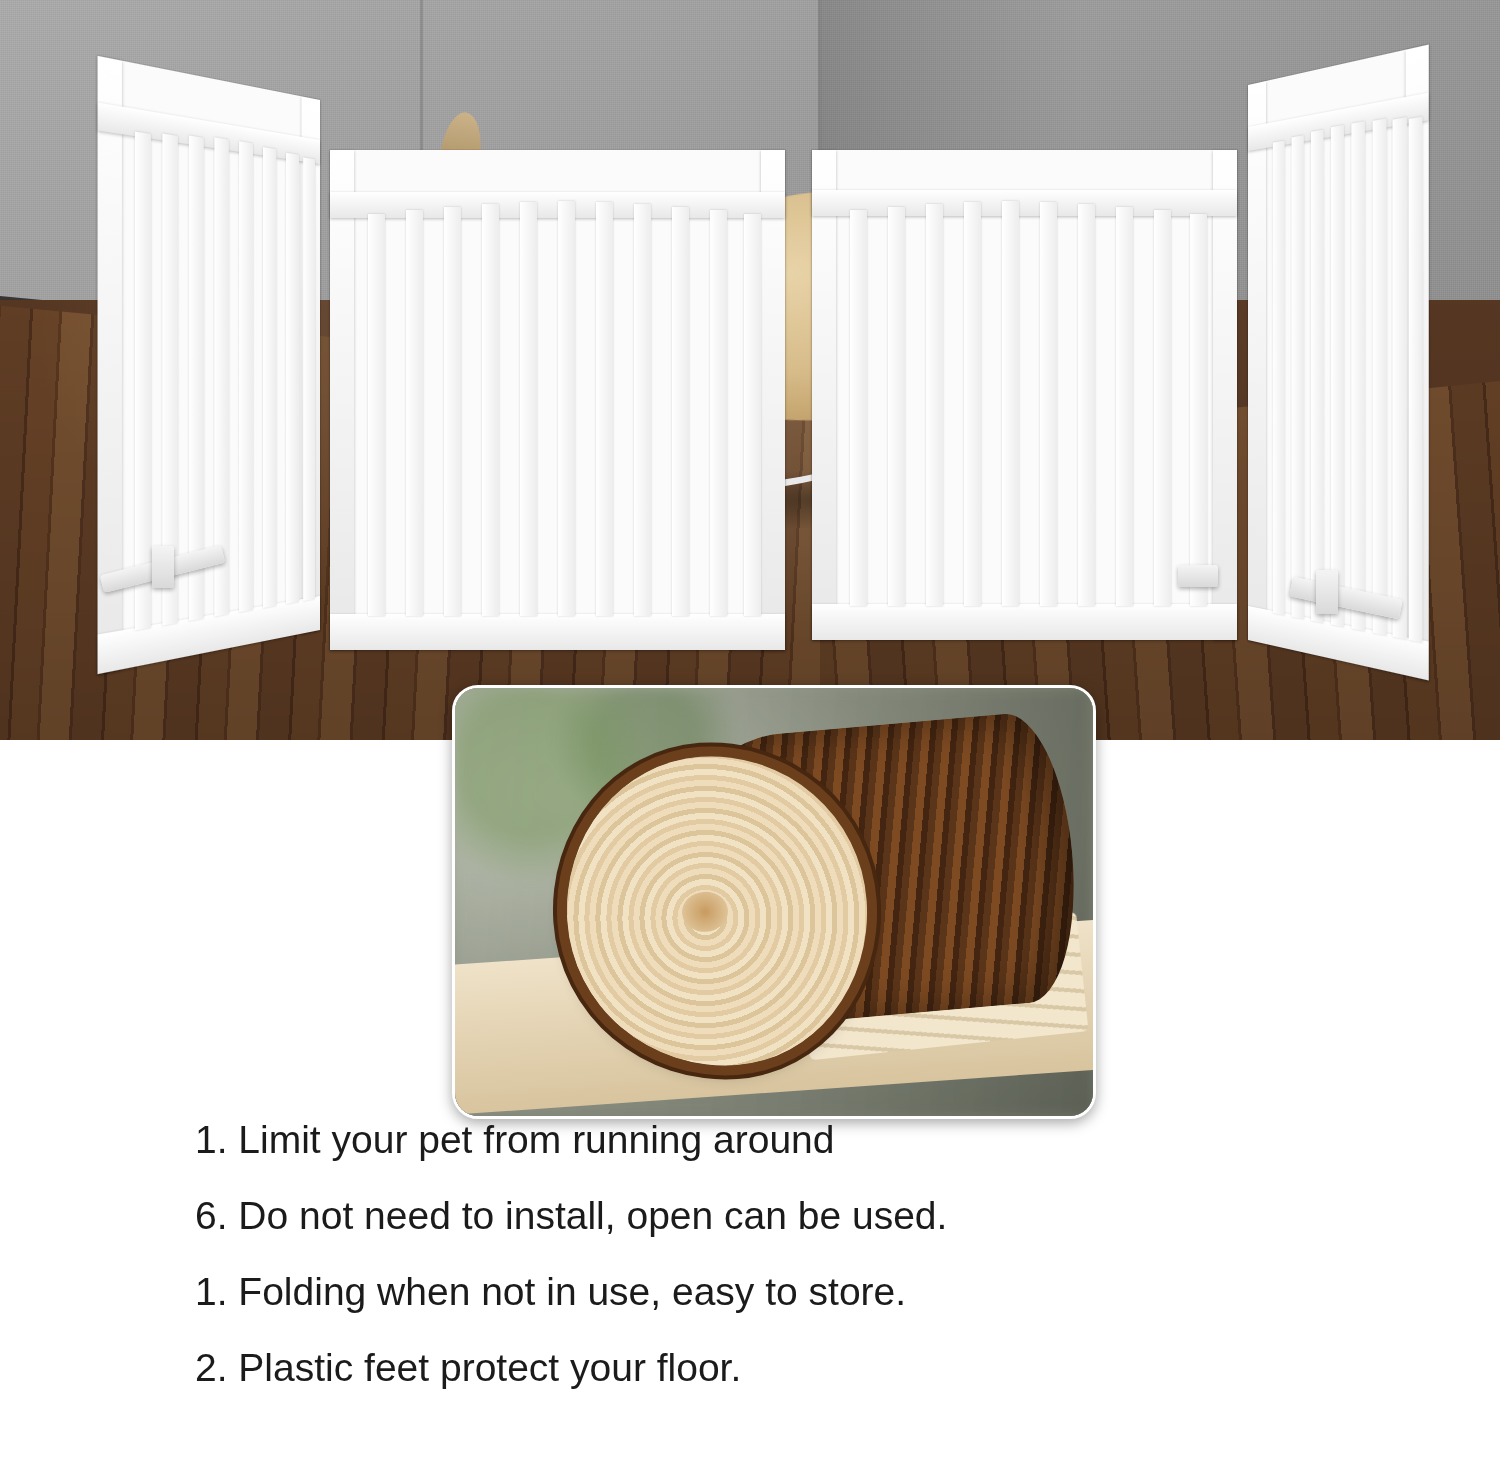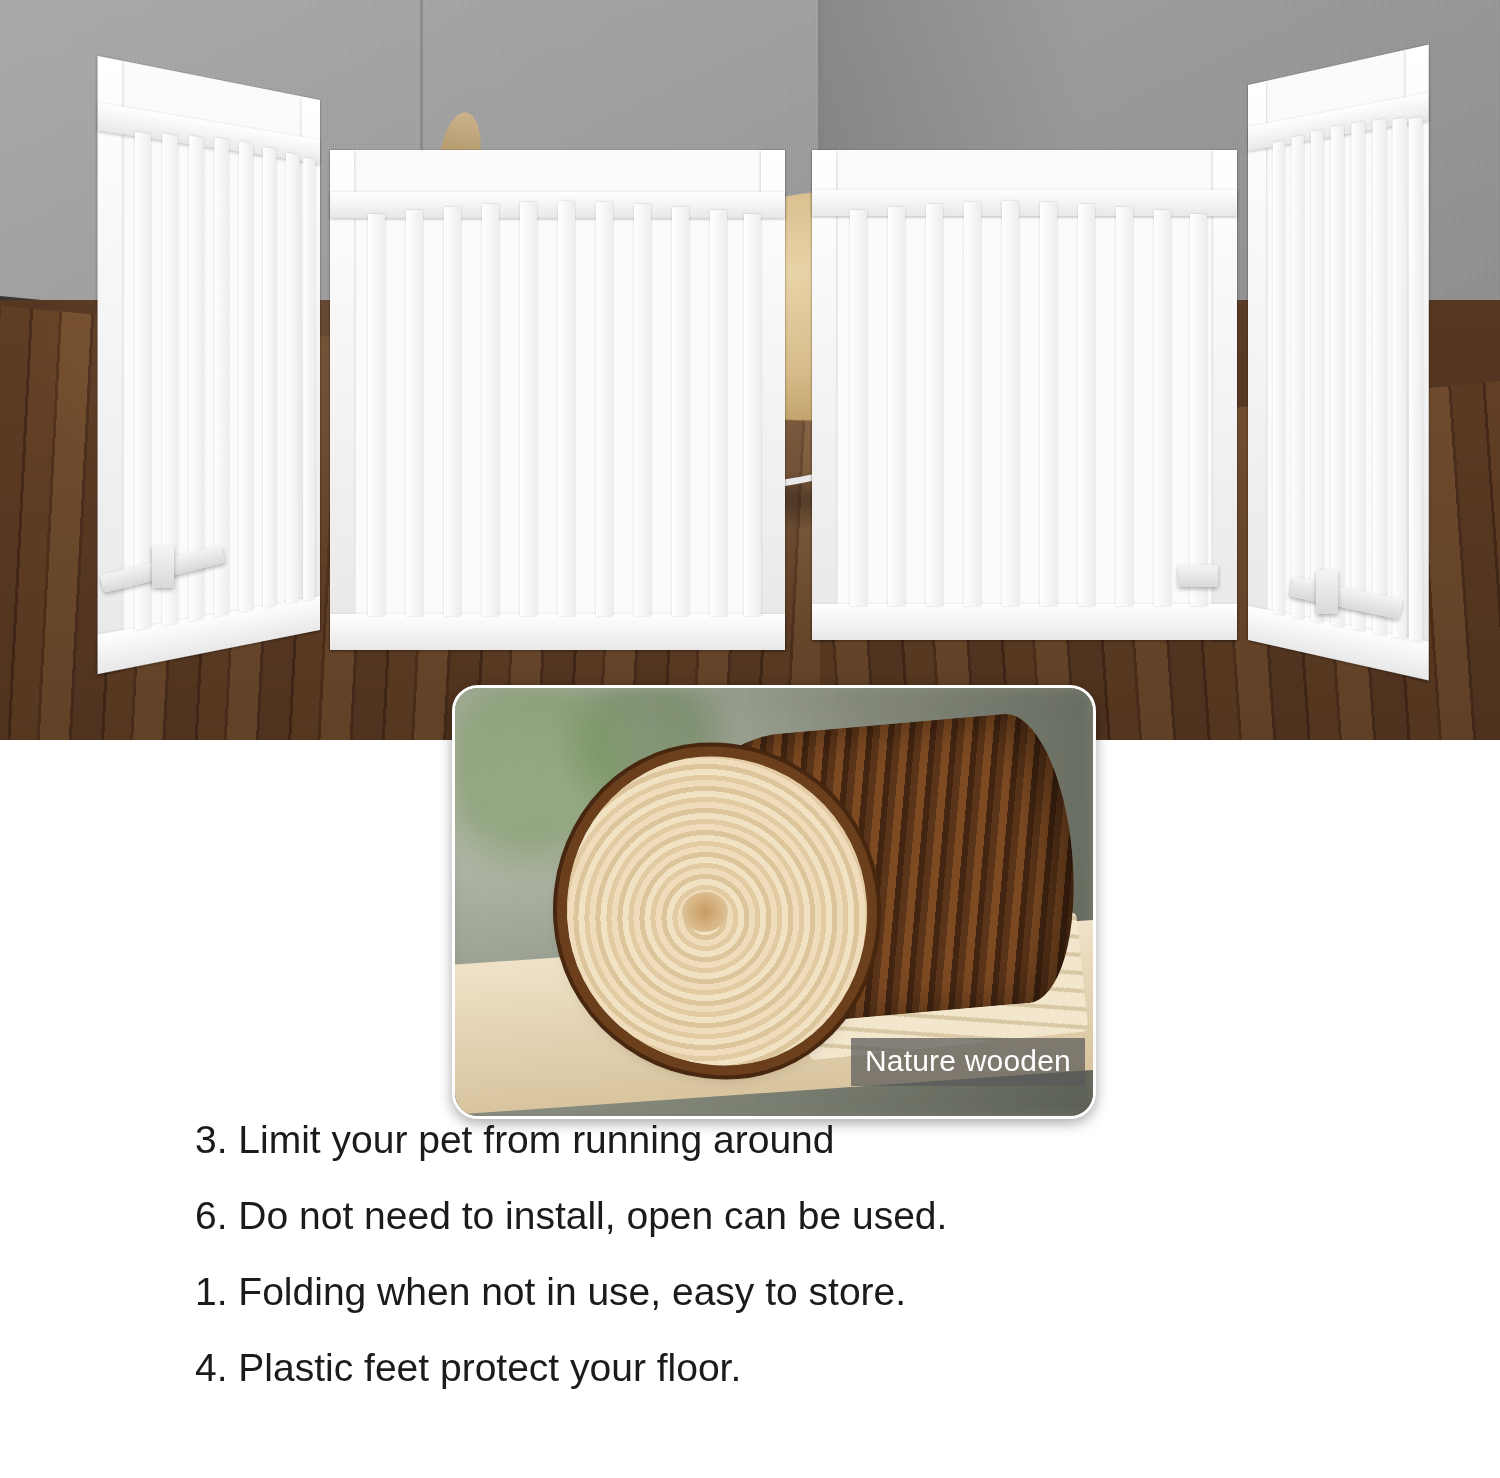--- a/index.html
+++ b/index.html
@@ -464,21 +464,20 @@
 
 <div class="inset">
   <div class="inset-bg"></div>
   <div class="inset-bg-blur"></div>
   <div class="inset-table"></div>
   <div class="inset-dowels"></div>
   <div class="log-bark"></div>
   <div class="log-face">
     <div class="log-core"></div>
   </div>
-  <div class="inset-caption">Nature wooden</div>
 </div>
 
 <div class="features">
-  <div class="feature-item">3. Limit your pet from running around</div>
+  <div class="feature-item">1. Limit your pet from running around</div>
   <div class="feature-item">6. Do not need to install, open can be used.</div>
   <div class="feature-item">1. Folding when not in use, easy to store.</div>
-  <div class="feature-item">4. Plastic feet protect your floor.</div>
+  <div class="feature-item">2. Plastic feet protect your floor.</div>
 </div>
 
 </body></html>

